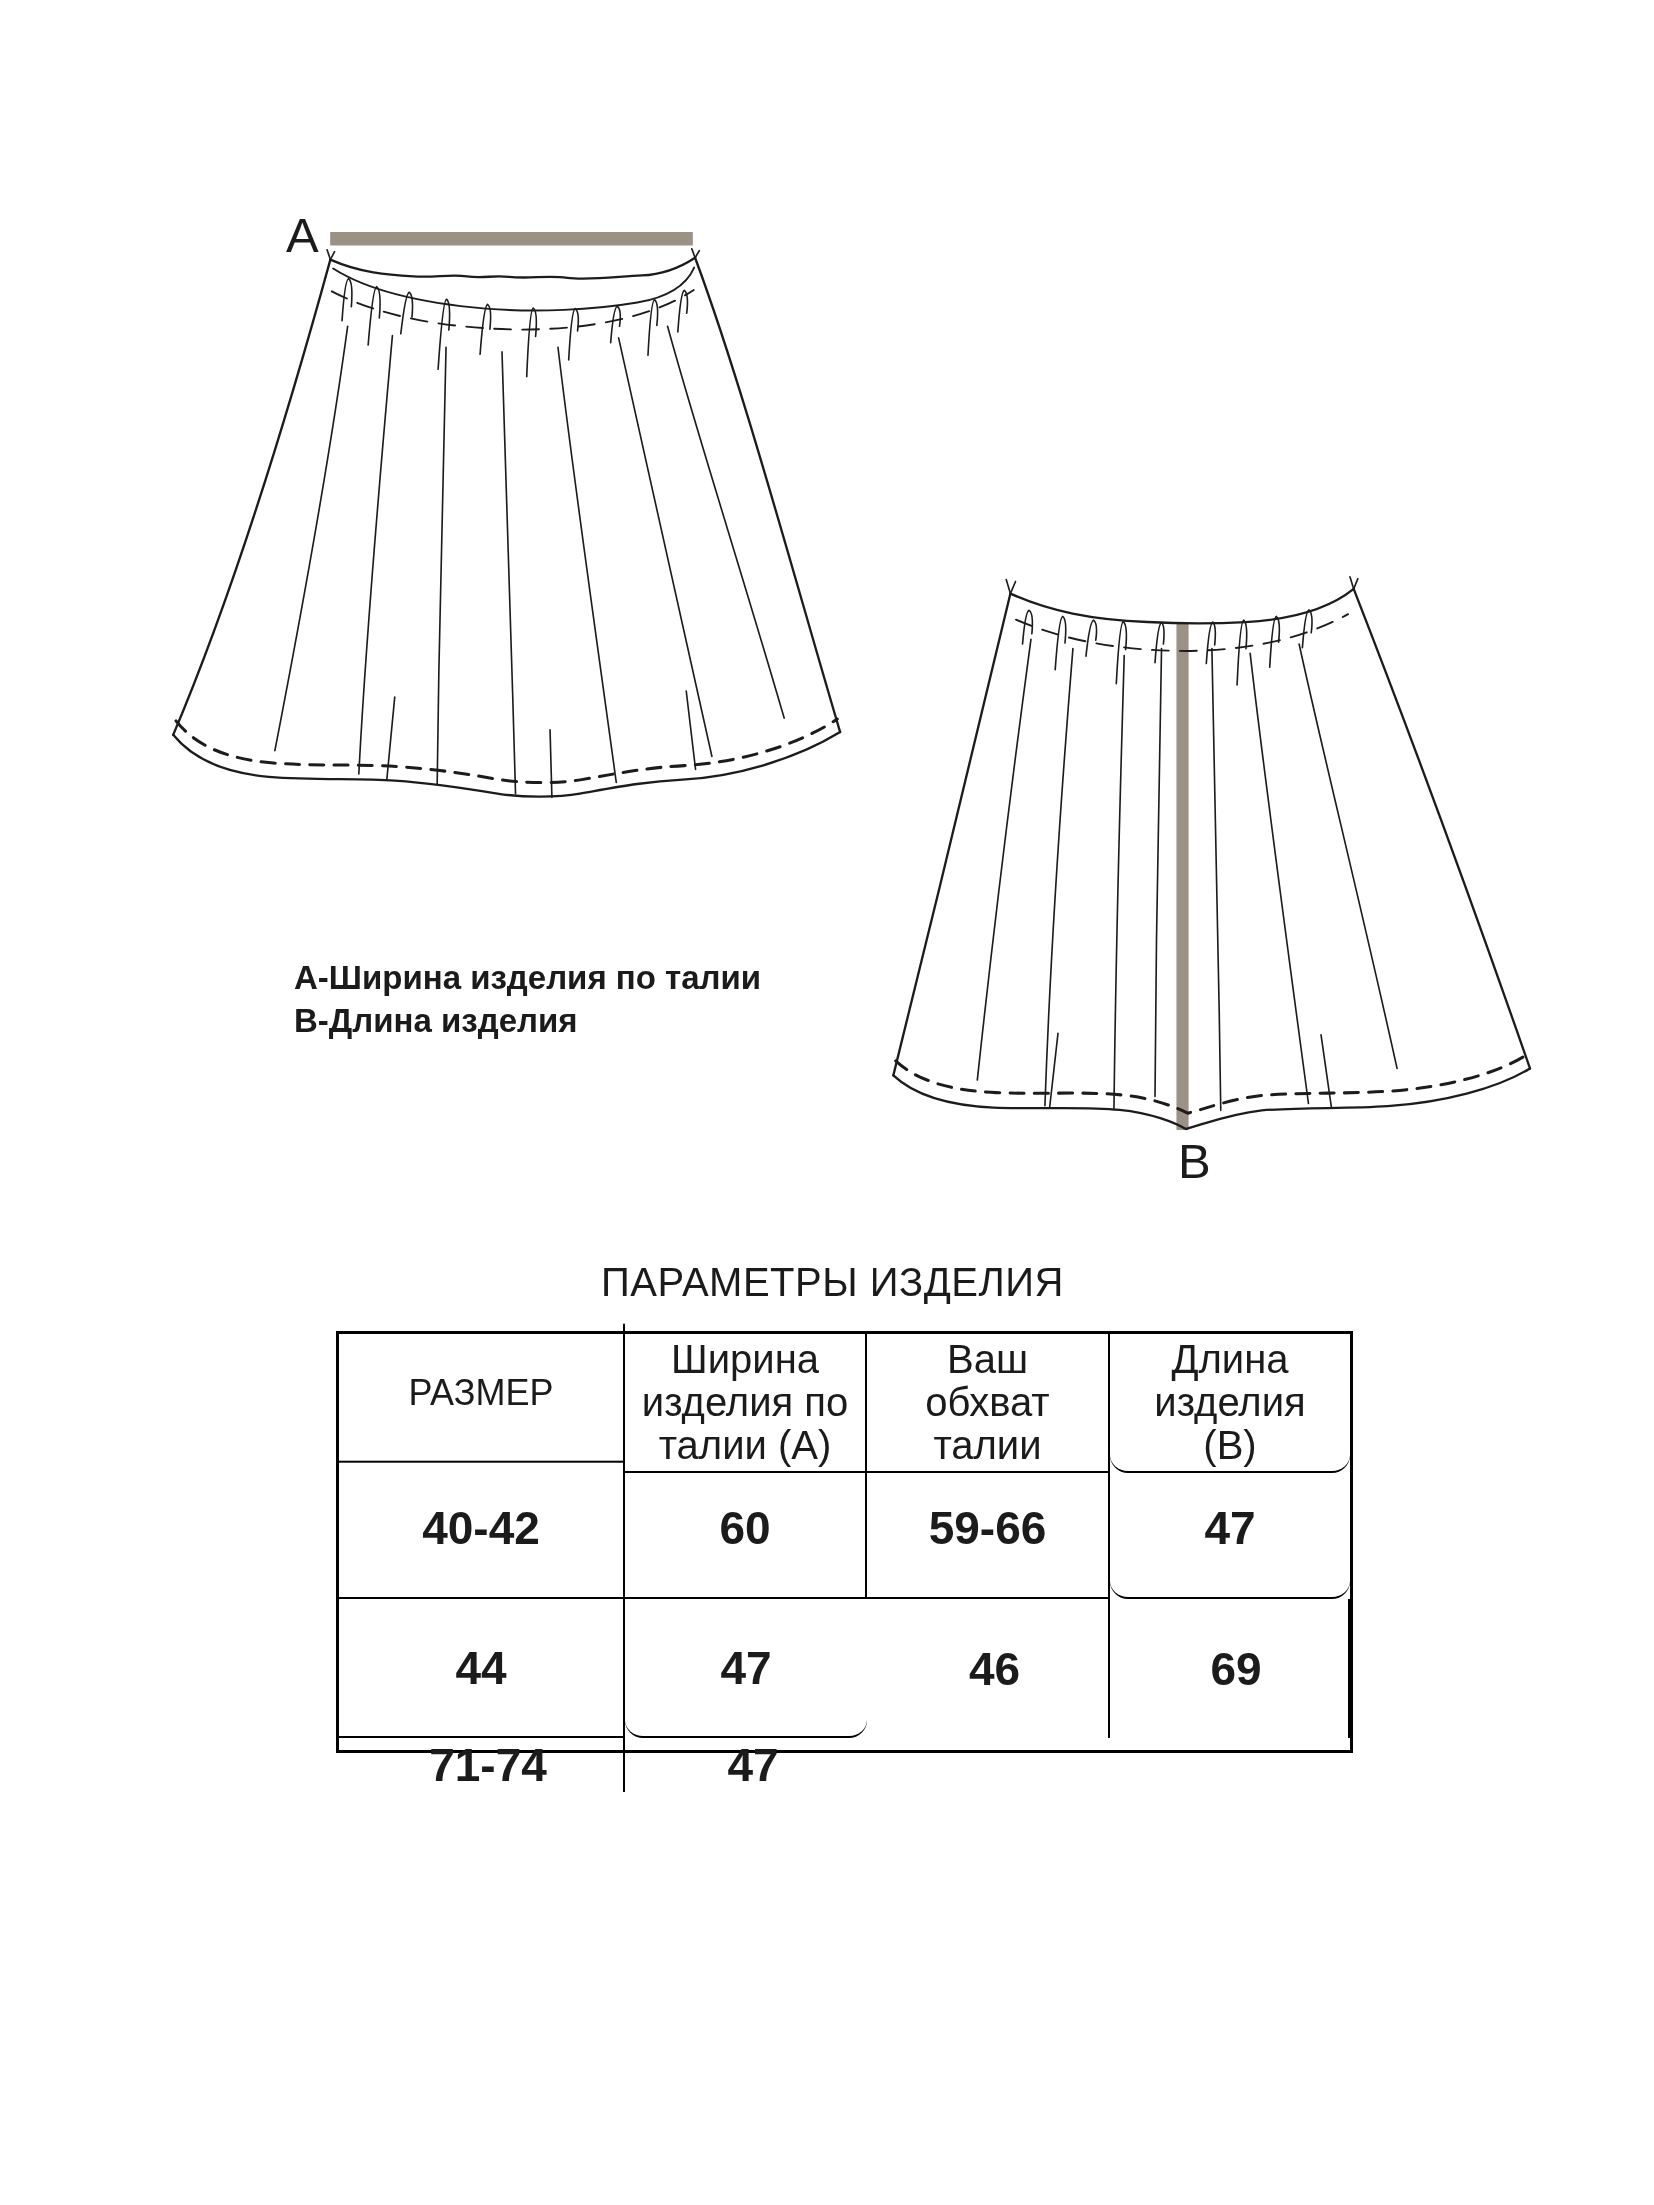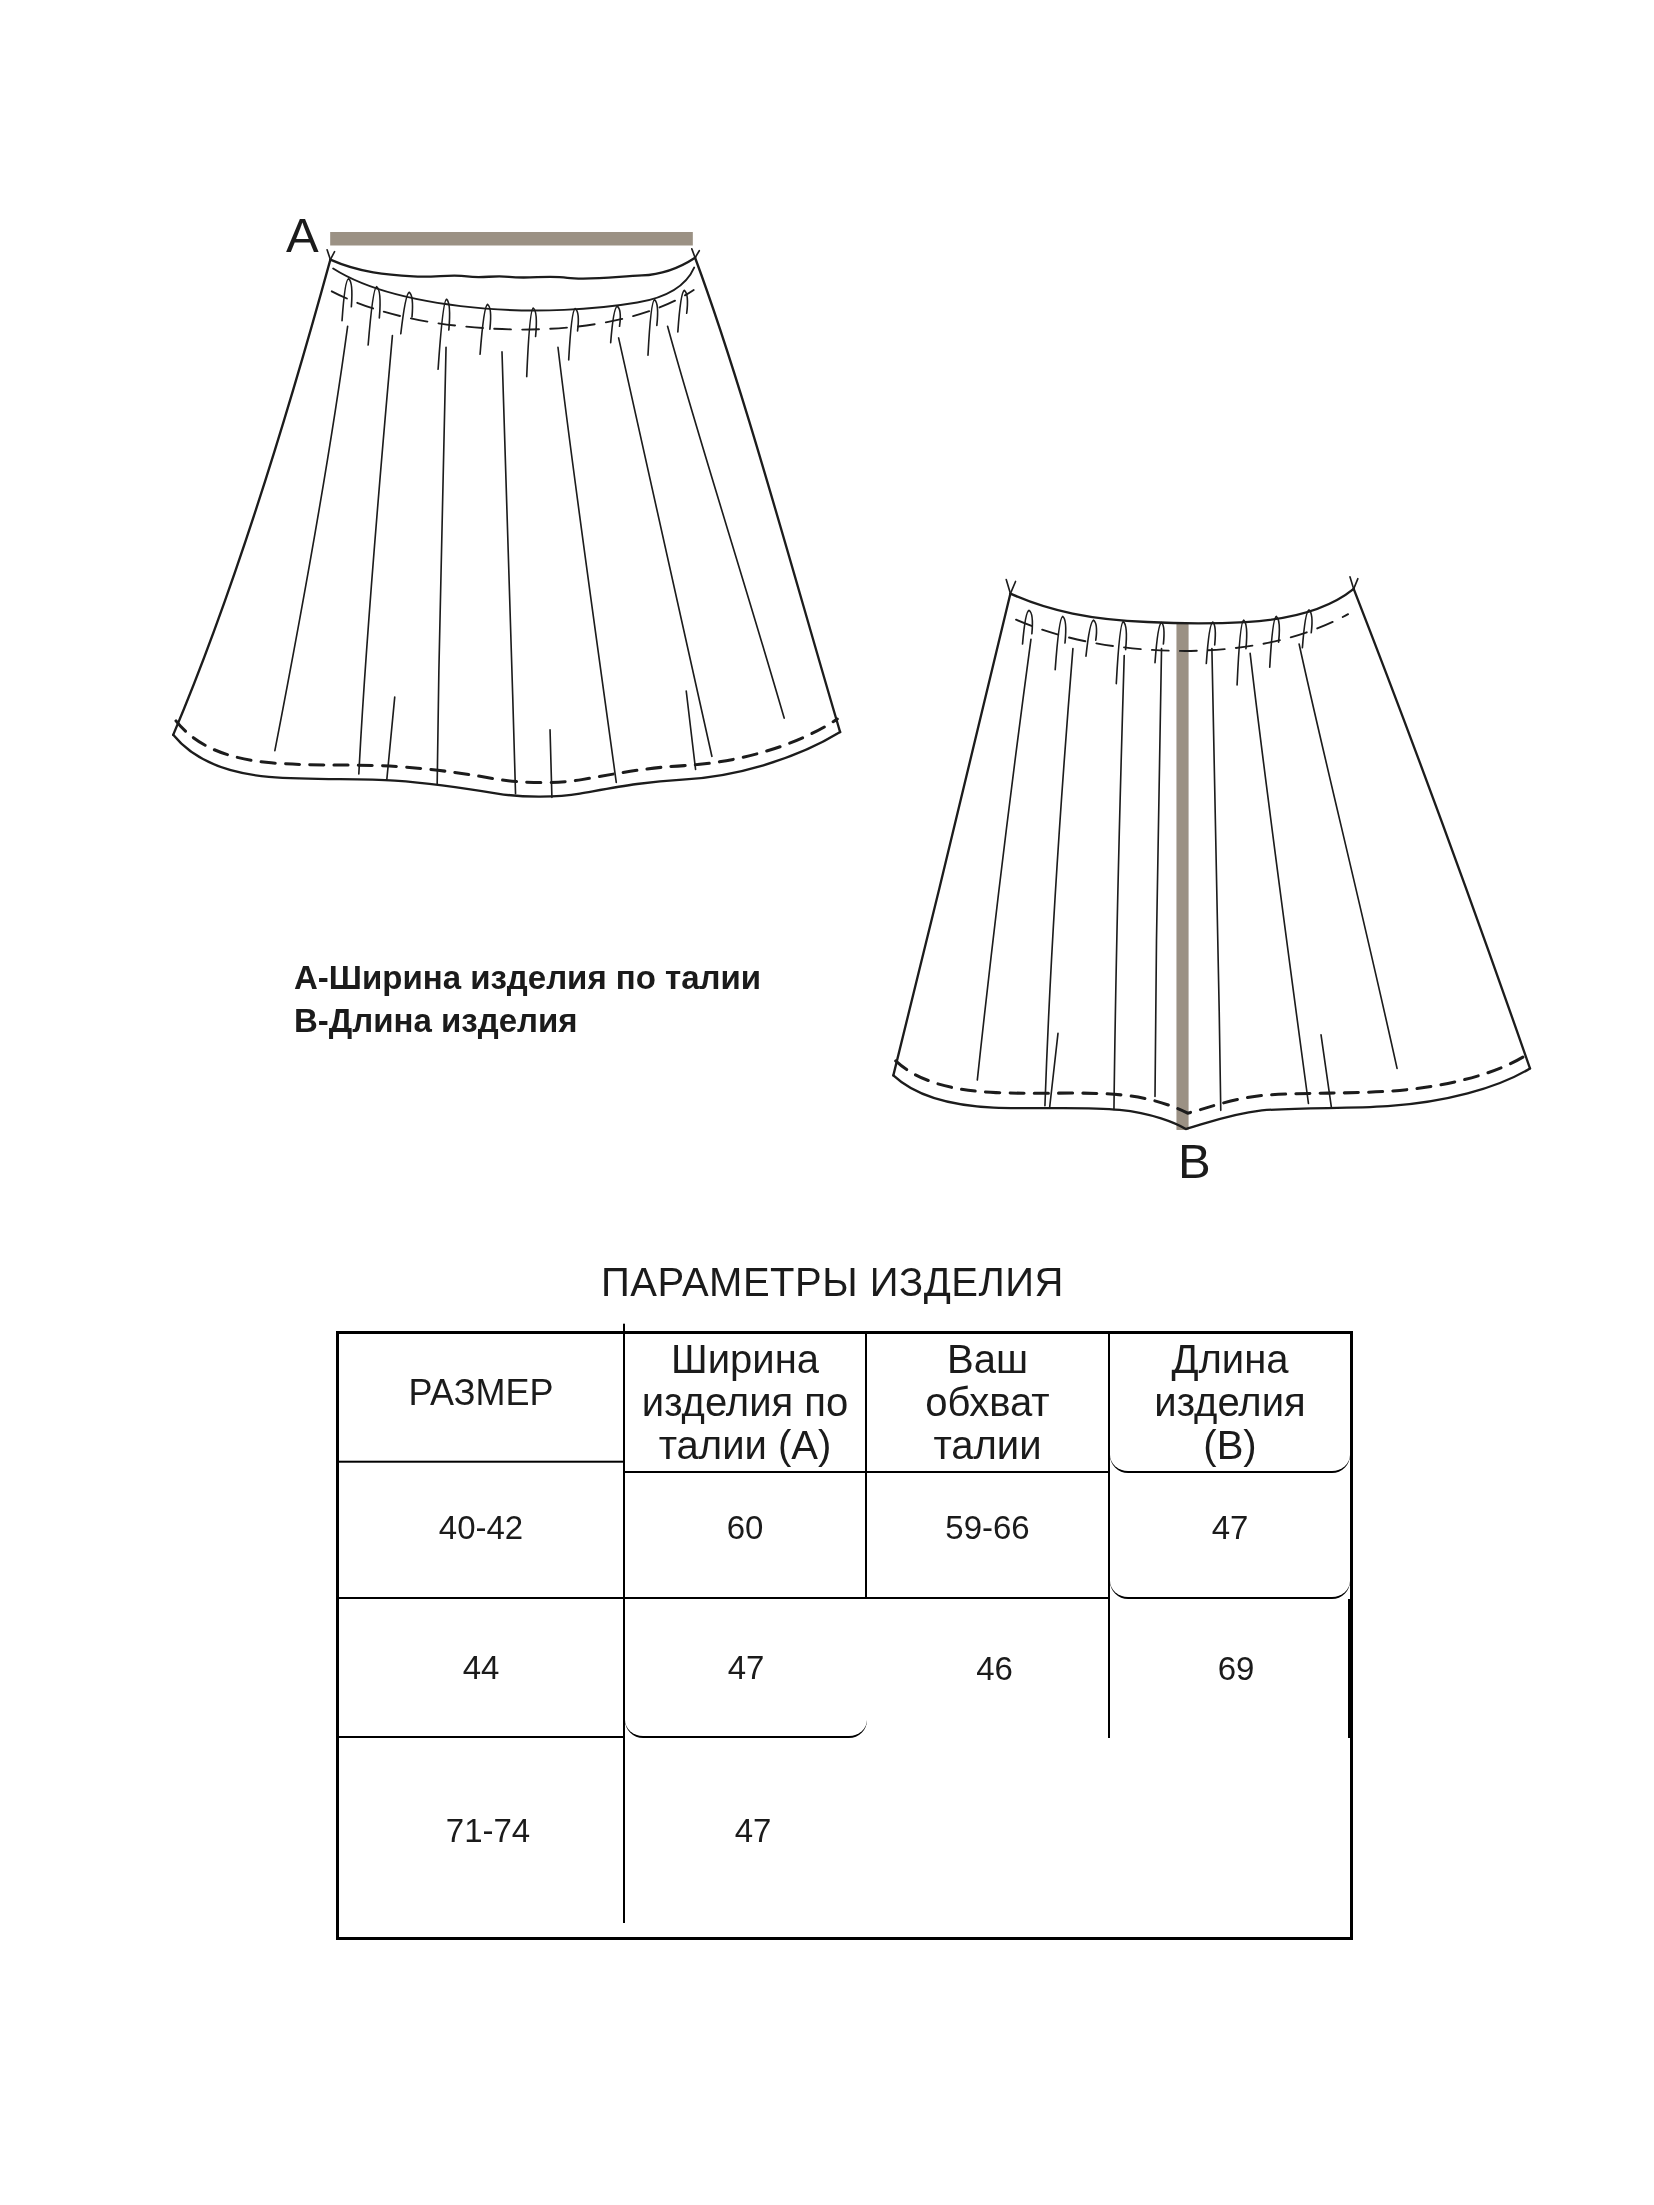--- a/index.html
+++ b/index.html
@@ -44,41 +44,41 @@
     font-size: 40px;
     font-weight: 300;
     letter-spacing: 0.5px;
     white-space: nowrap;
   }
   .size-table {
     position: absolute;
     left: 336px;
     top: 1331px;
     width: 1017px;
-    height: 609px;
+    height: 422px;
     box-sizing: border-box;
     border: 3.3px solid #000000;
     display: grid;
     grid-template-columns: 286px 242px 243px 1fr;
     grid-template-rows: 139px 140px 139px 1fr;
   }
   .cell {
     display: flex;
     align-items: center;
     justify-content: center;
     text-align: center;
     box-sizing: border-box;
     border-right: 2.3px solid #000000;
     border-bottom: 2.8px solid #000000;
   }
   .cell.last-col { border-right: none; border-radius: 18px; }
   .cell.last-row { border-bottom: none; margin-left: 14px; }
   .head-size { font-size: 36px; font-weight: 300; transform: translateY(-10.3px); }
   .head-col { font-size: 40px; font-weight: 300; line-height: 43px; }
-  .num-cell { font-size: 33px; font-weight: 400; transform: translateY(-14px); }
+  .num-cell { font-size: 46px; font-weight: 700; transform: translateY(-14px); }
 </style>
 </head>
 <body>
 
 <div class="page">
 
   <div class="marker-letter" style="left:286px; top:211px;">А</div>
 
   <svg class="abs" style="left:330px; top:232px;" width="363" height="13.5" viewBox="0 0 779 29">
     <rect x="0" y="0" width="779" height="29" fill="#9b9184"></rect>

